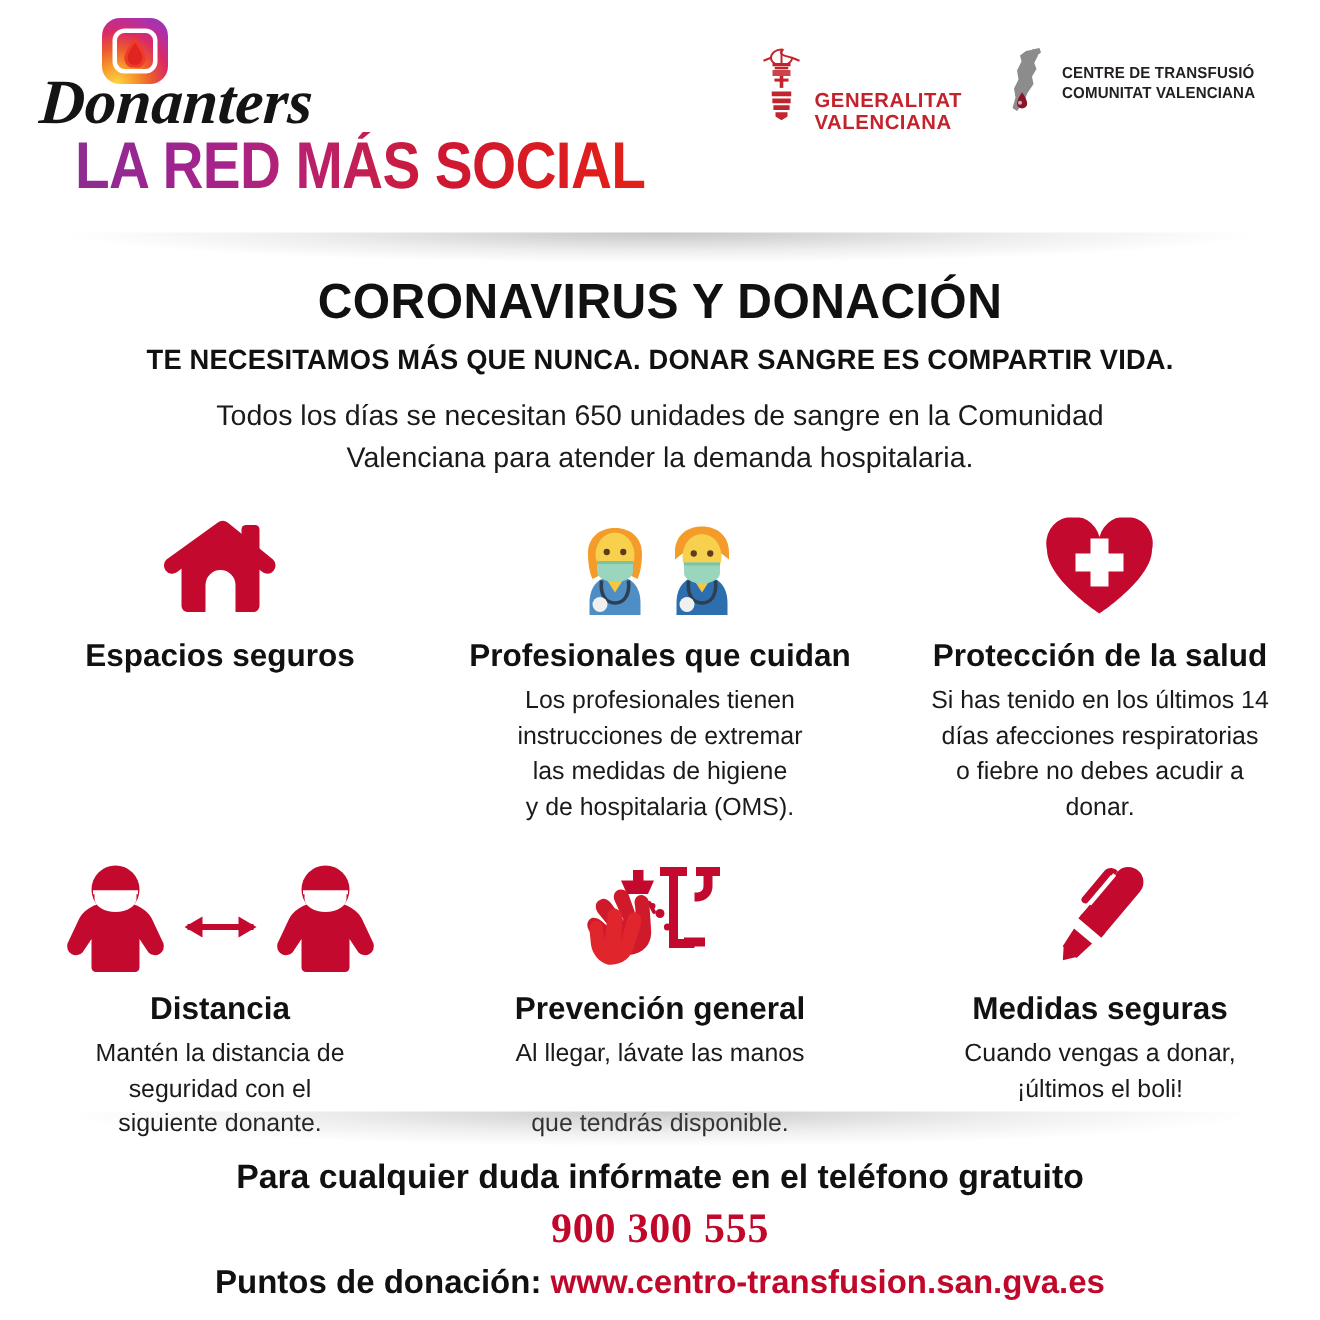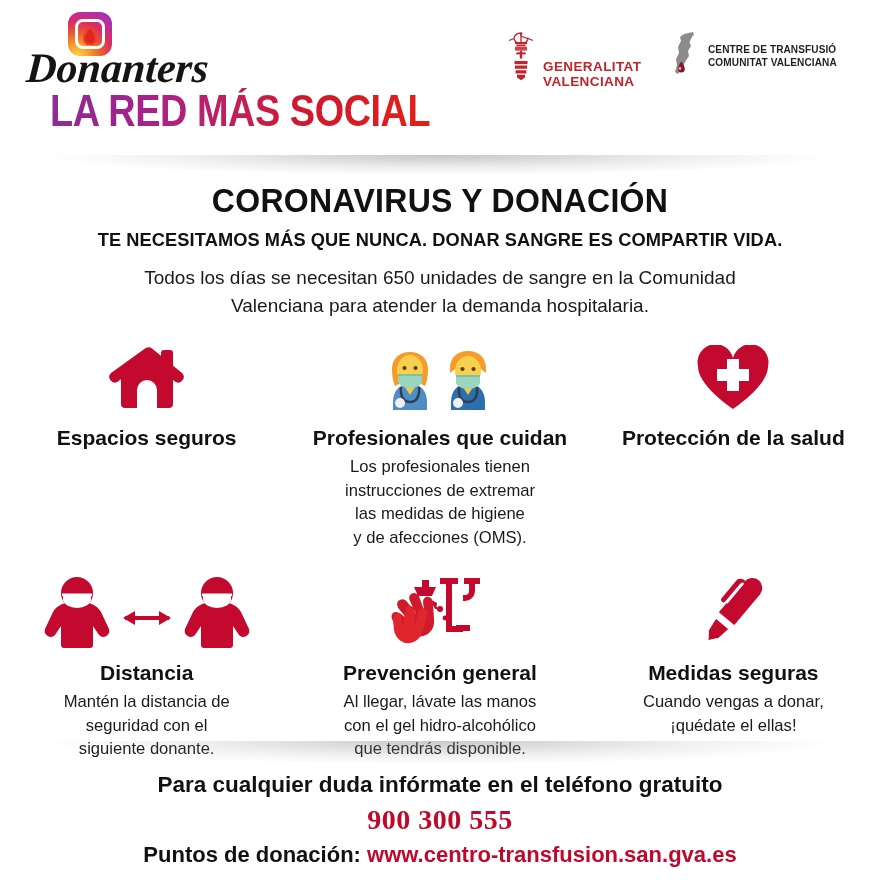--- a/index.html
+++ b/index.html
@@ -236,32 +236,38 @@
           <path d="M40 41 c1 10-3 15-9 15" stroke="#2f3f52" stroke-width="2.4" fill="none"></path>
           <circle cx="21" cy="57" r="5" fill="#f0f0f0"></circle>
         </g>
       </svg>
     </div>
     <h3>Profesionales que cuidan</h3>
     <p>
       <span>Los profesionales tienen</span><br>
       <span>instrucciones de extremar</span><br>
       <span>las medidas de higiene</span><br>
-      <span>y de afecciones (OMS).</span>
+      <span>y de hospitalaria (OMS).</span>
     </p>
   </div>
 
   <div class="card">
     <div class="card-icon">
       <svg width="78" height="68" viewBox="0 0 78 68">
         <path d="M39 64 C39 64 4 41 4 21.5 A17.5 17.5 0 0 1 39 13 A17.5 17.5 0 0 1 74 21.5 C74 41 39 64 39 64 Z" fill="#c4092e"></path>
         <path d="M33 14 h12 v10 h10 v12 h-10 v10 h-12 v-10 h-10 v-12 h10 z" fill="#ffffff"></path>
       </svg>
     </div>
     <h3>Protección de la salud</h3>
+    <p>
+      <span>Si has tenido en los últimos 14</span><br>
+      <span>días afecciones respiratorias</span><br>
+      <span>o fiebre no debes acudir a</span><br>
+      <span>donar.</span>
+    </p>
   </div>
 </div>
 
 <div class="grid row2">
 
   <div class="card">
     <div class="card-icon tall">
       <svg width="216" height="74" viewBox="0 0 216 74">
 
         <g fill="#c4092e">
@@ -324,21 +330,21 @@
           <path d="M8 53 c-4-3-6-8-3-11 c2-2 5-1 8 1 l7 6 l-9-11 c-3-4-2-8 1-9 c3-2 6 0 8 3 l8 11 l-6-13 c-2-4 0-8 4-8 c3 0 5 2 6 6 l5 14 l-2-11 c0-4 3-6 6-5 c3 1 4 4 4 7 l1 15 c1 8-3 15-11 17 c-8 2-15-1-20-8 z"></path>
         </g>
         <g fill="#e0252c">
           <path d="M17 72 c-6-2-10-7-11-13 l-1-10 c0-4 2-7 5-6 c3 0 4 3 4 6 l1 7 l2-16 c0-4 3-6 6-5 c3 1 4 4 4 8 l-1 13 l4-14 c1-4 4-6 7-4 c3 1 3 5 2 8 l-4 13 c-2 9-9 14-18 13 z"></path>
         </g>
       </svg>
     </div>
     <h3>Prevención general</h3>
     <p>
       <span>Al llegar, lávate las manos</span><br>
-      <span>con el gel hidro-alcohólico</span><br>
+      <br>
       <span>que tendrás disponible.</span>
     </p>
   </div>
 
   <div class="card">
     <div class="card-icon tall">
       <svg width="84" height="80" viewBox="0 0 84 80">
         <g transform="rotate(40 42 40)">
 
           <path d="M36 70 L42 78 L48 70 Z" fill="#c4092e"></path>
@@ -351,21 +357,21 @@
 
           <rect x="25" y="12" width="5" height="28" rx="2.5" fill="#c4092e"></rect>
           <path d="M25 14 a6 6 0 0 1 7-5 v5 z" fill="#c4092e"></path>
           <rect x="30.5" y="12" width="2.5" height="26" fill="#ffffff"></rect>
         </g>
       </svg>
     </div>
     <h3>Medidas seguras</h3>
     <p>
       <span>Cuando vengas a donar,</span><br>
-      <span>¡quédate el ellas!</span>
+      <span>¡últimos el boli!</span>
     </p>
   </div>
 </div>
 
 <div class="footer">
   <div class="line1">Para cualquier duda infórmate en el teléfono gratuito</div>
   <div class="phone">900 300 555</div>
   <div class="line3">
     <span>Puntos de donación: </span><span class="url">www.centro-transfusion.san.gva.es</span>
   </div>

